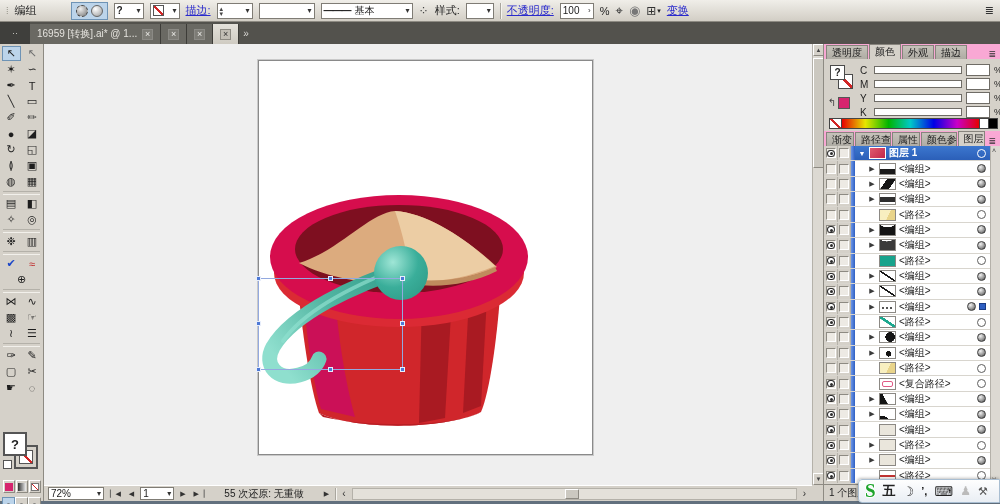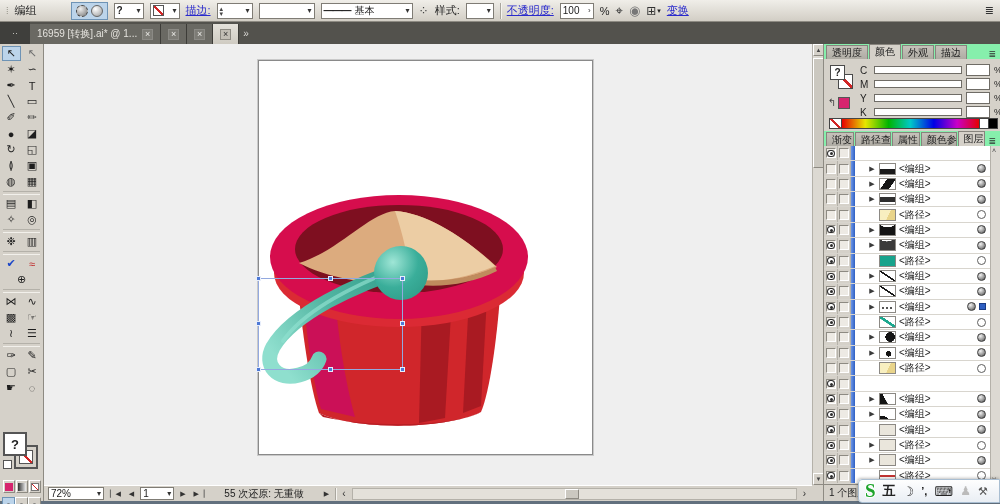--- a/index.html
+++ b/index.html
@@ -30,21 +30,21 @@
   #canvas{left:44px;top:44px;width:768px;height:441px;background:#EFEFEF;overflow:hidden}
   #artboard{position:absolute;left:214px;top:16px;width:335px;height:395px;background:#fff;border:1px solid #8A8A8A;box-shadow:0 0 0 1px #C9C9C9}
   #sel-box{position:absolute;left:214px;top:234px;width:145px;height:92px;border:1px solid #93A9DF;z-index:5}
   .hdl{position:absolute;width:5px;height:5px;background:#4E79D6;border:1px solid #E8EEFB}
   
   #vscroll{left:812px;top:44px;width:11px;height:441px;background:#DCD9D2;border-left:1px solid #B4B1A9}
   .sbtn{position:absolute;left:0;width:11px;height:12px;background:#D5D1C9;border:1px solid;border-color:#FFF #8D8A82 #8D8A82 #FFF;font-size:6px;text-align:center;line-height:10px;color:#444}
   #vthumb{position:absolute;left:0;top:14px;width:11px;height:110px;background:#CBC8C0;border:1px solid;border-color:#FFF #8D8A82 #8D8A82 #FFF}
   
   #dock{left:823px;top:44px;width:177px;height:460px;background:#D5D1C9;border-left:1px solid #8D8A82}
-  .ptabs{height:15px;background:#86efac;display:flex;align-items:flex-end;gap:1px;padding:1px 2px 0 2px}
+  .ptabs{height:15px;background:#f9a8d4;display:flex;align-items:flex-end;gap:1px;padding:1px 2px 0 2px}
   .ptab{height:14px;padding:0 5px;font-size:10px;background:linear-gradient(#C6C2BA,#AFACA4);border:1px solid #87847D;border-bottom:none;color:#222;display:flex;align-items:center;white-space:nowrap;overflow:hidden}
   .ptab.active{background:#D5D1C9;height:15px}
   .pmenu{margin-left:auto;color:#2E2E2E;font-size:9px;padding:0 2px;cursor:pointer}
   
   #color-content{position:relative;height:72px;background:#D5D1C9}
   .swq{position:absolute;background:#fff;border:1px solid #4A4A4A;display:flex;align-items:center;justify-content:center;font-weight:bold}
   .slash{background:linear-gradient(45deg,transparent 44%,#D12525 44%,#D12525 58%,transparent 58%),#fff}
   .ch-row{position:absolute;display:flex;align-items:center;gap:4px}
   .ch-label{width:10px;font-size:10px;color:#1E1E1E}
   .ch-track{width:88px;height:8px;background:#fff;border:1px solid #6F6C66}
@@ -413,20 +413,27 @@
       <div class="lrow sel">
           <span class="cell">
             <span class="cellbox">
               <span class="eye"></span>
             </span>
           </span>
           <span class="cell" style="width: 13px;">
             <span class="cellbox"></span>
           </span>
           <span class="rowbar"></span>
+          <span class="content">
+            <span class="expander">▼</span>
+            <span class="th th-red"></span>
+            <span class="tname">图层 1</span>
+            <span class="tgt hollow"></span>
+            <span style="width: 9px; flex: 0 0 auto;"></span>
+          </span>
         </div>
         <div class="lrow">
           <span class="cell">
             <span class="cellbox"></span>
           </span>
           <span class="cell" style="width: 13px;">
             <span class="cellbox"></span>
           </span>
           <span class="rowbar"></span>
           <span class="content">
@@ -677,20 +684,28 @@
         <div class="lrow">
           <span class="cell">
             <span class="cellbox">
               <span class="eye"></span>
             </span>
           </span>
           <span class="cell" style="width: 13px;">
             <span class="cellbox"></span>
           </span>
           <span class="rowbar"></span>
+          <span class="content">
+            <span style="width: 7px;"></span>
+            <span class="expander"></span>
+            <span class="th th-pinkout"></span>
+            <span class="tname">&lt;复合路径&gt;</span>
+            <span class="tgt hollow"></span>
+            <span style="width: 9px; flex: 0 0 auto;"></span>
+          </span>
         </div>
         <div class="lrow">
           <span class="cell">
             <span class="cellbox">
               <span class="eye"></span>
             </span>
           </span>
           <span class="cell" style="width: 13px;">
             <span class="cellbox"></span>
           </span>

